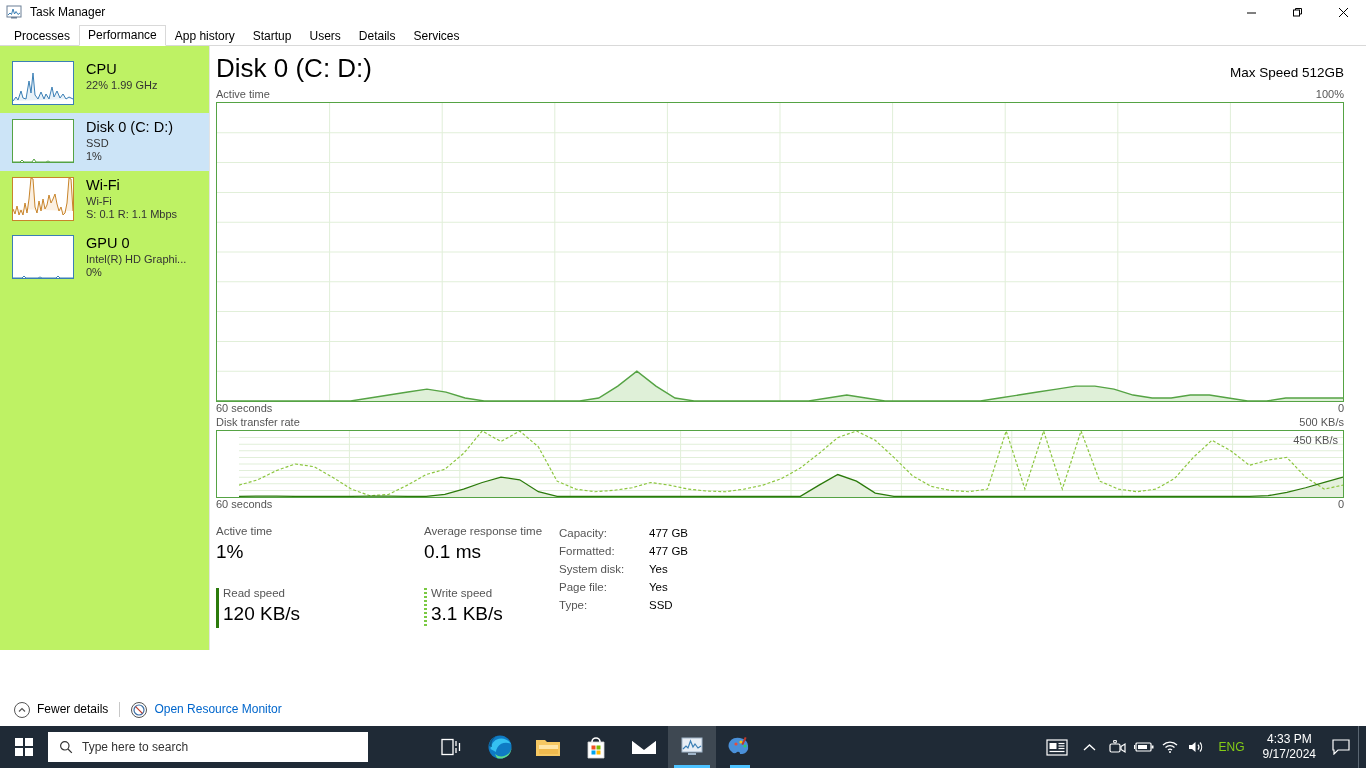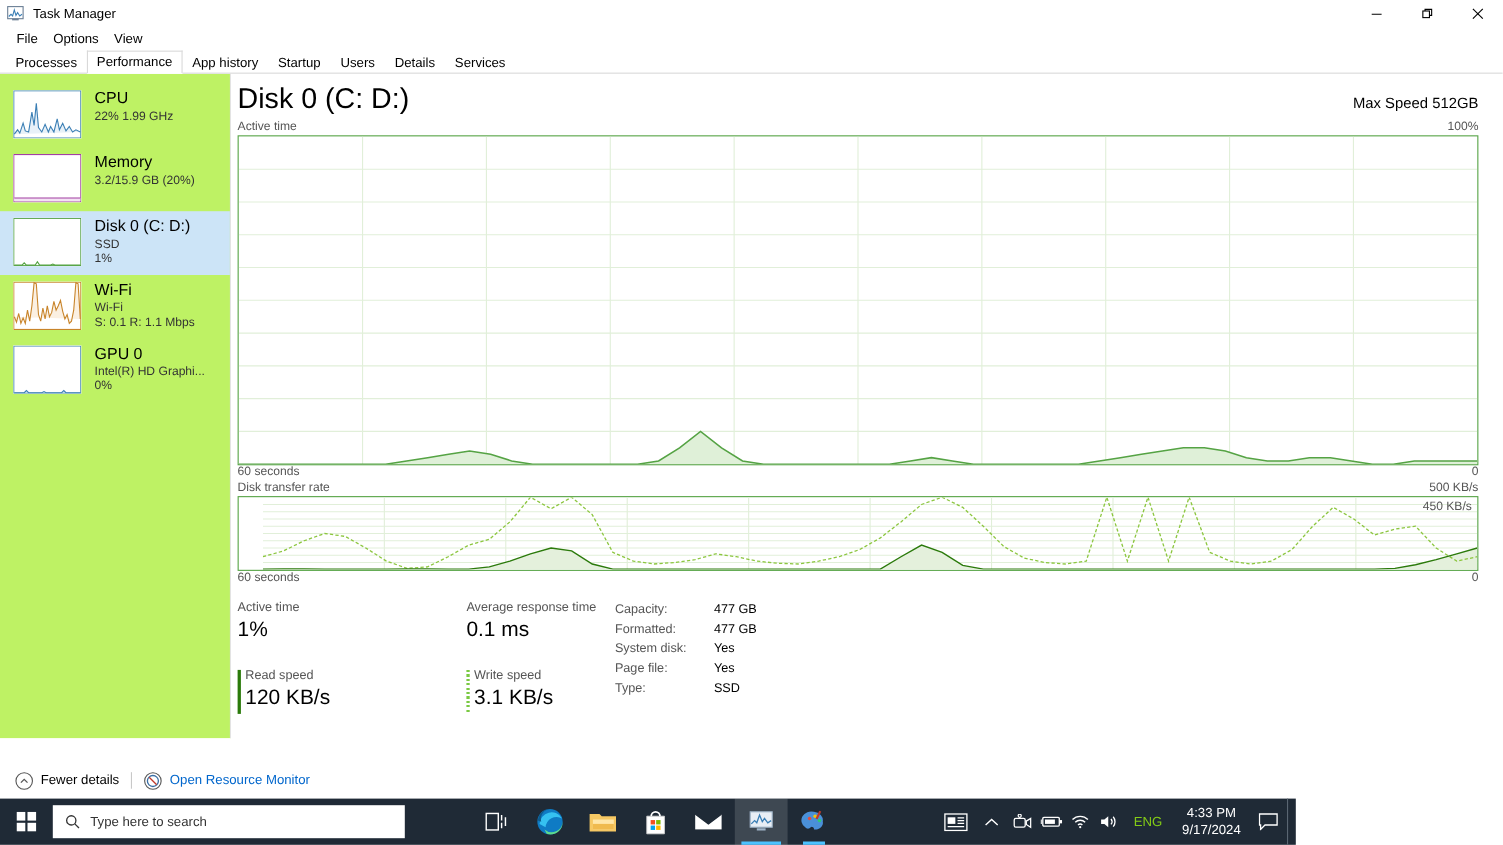--- a/index.html
+++ b/index.html
@@ -244,21 +244,21 @@
   .status-sep {
     width: 1px; height: 15px;
     background: #c8c8c8;
     margin: 0 11px 0 3px;
   }
 
   
   #taskbar {
     position: absolute;
     left: 0; top: 726px;
-    width: 1178px; height: 42px;
+    width: 1366px; height: 42px;
     background: #1f2a36;
     display: flex;
     align-items: center;
   }
   #start-button {
     width: 48px; height: 42px;
     display: flex; align-items: center; justify-content: center;
     flex: none;
   }
   #search-box {
@@ -344,25 +344,20 @@
       </div>
       <div class="win-btn" id="btn-close">
         <svg width="11" height="11" viewBox="0 0 11 11">
           <line x1="1" y1="1" x2="10" y2="10" stroke="currentColor" stroke-width="1"></line>
           <line x1="10" y1="1" x2="1" y2="10" stroke="currentColor" stroke-width="1"></line>
         </svg>
       </div>
     </div>
   </div>
 
-  <div id="menu-bar">
-    <span class="menu-item">File</span>
-    <span class="menu-item">Options</span>
-    <span class="menu-item">View</span>
-  </div>
 
   <div id="tab-bar">
     <span class="tab">Processes</span>
     <span class="tab active">Performance</span>
     <span class="tab">App history</span>
     <span class="tab">Startup</span>
     <span class="tab">Users</span>
     <span class="tab">Details</span>
     <span class="tab">Services</span>
   </div>
@@ -377,33 +372,20 @@
             <rect x="0.5" y="0.5" width="61" height="43" fill="#fff" stroke="#3b7fb5" stroke-width="1"></rect>
             <polyline points="1,40 4,36 6,39 9,30 11,37 14,38 17,20 19,32 21,12 23,34 26,38 29,31 32,38 34,33 37,38 40,26 42,36 45,30 48,37 51,33 54,38 57,36 61,38" fill="#e8f1f8" stroke="#3b7fb5" stroke-width="1"></polyline>
           </svg>
         </div>
         <div class="side-meta">
           <div class="side-title">CPU</div>
           <div class="side-sub">22%  1.99 GHz</div>
         </div>
       </div>
 
-      <div class="side-item">
-        <div class="side-thumb">
-          <svg viewBox="0 0 62 44" preserveAspectRatio="none">
-            <rect x="0.5" y="0.5" width="61" height="43" fill="#fff" stroke="#a23fa2" stroke-width="1"></rect>
-            <rect x="1" y="40" width="60" height="3" fill="#f3e3f3"></rect>
-            <line x1="1" y1="40" x2="61" y2="40" stroke="#a23fa2" stroke-width="1"></line>
-          </svg>
-        </div>
-        <div class="side-meta">
-          <div class="side-title">Memory</div>
-          <div class="side-sub">3.2/15.9 GB (20%)</div>
-        </div>
-      </div>
 
       <div class="side-item selected">
         <div class="side-thumb">
           <svg viewBox="0 0 62 44" preserveAspectRatio="none">
             <rect x="0.5" y="0.5" width="61" height="43" fill="#fff" stroke="#55a344" stroke-width="1"></rect>
             <polyline points="1,43 8,43 10,41 12,43 20,43 22,40 24,43 34,43 36,42 38,43 61,43" fill="none" stroke="#55a344" stroke-width="1"></polyline>
           </svg>
         </div>
         <div class="side-meta">
           <div class="side-title">Disk 0 (C: D:)</div>

